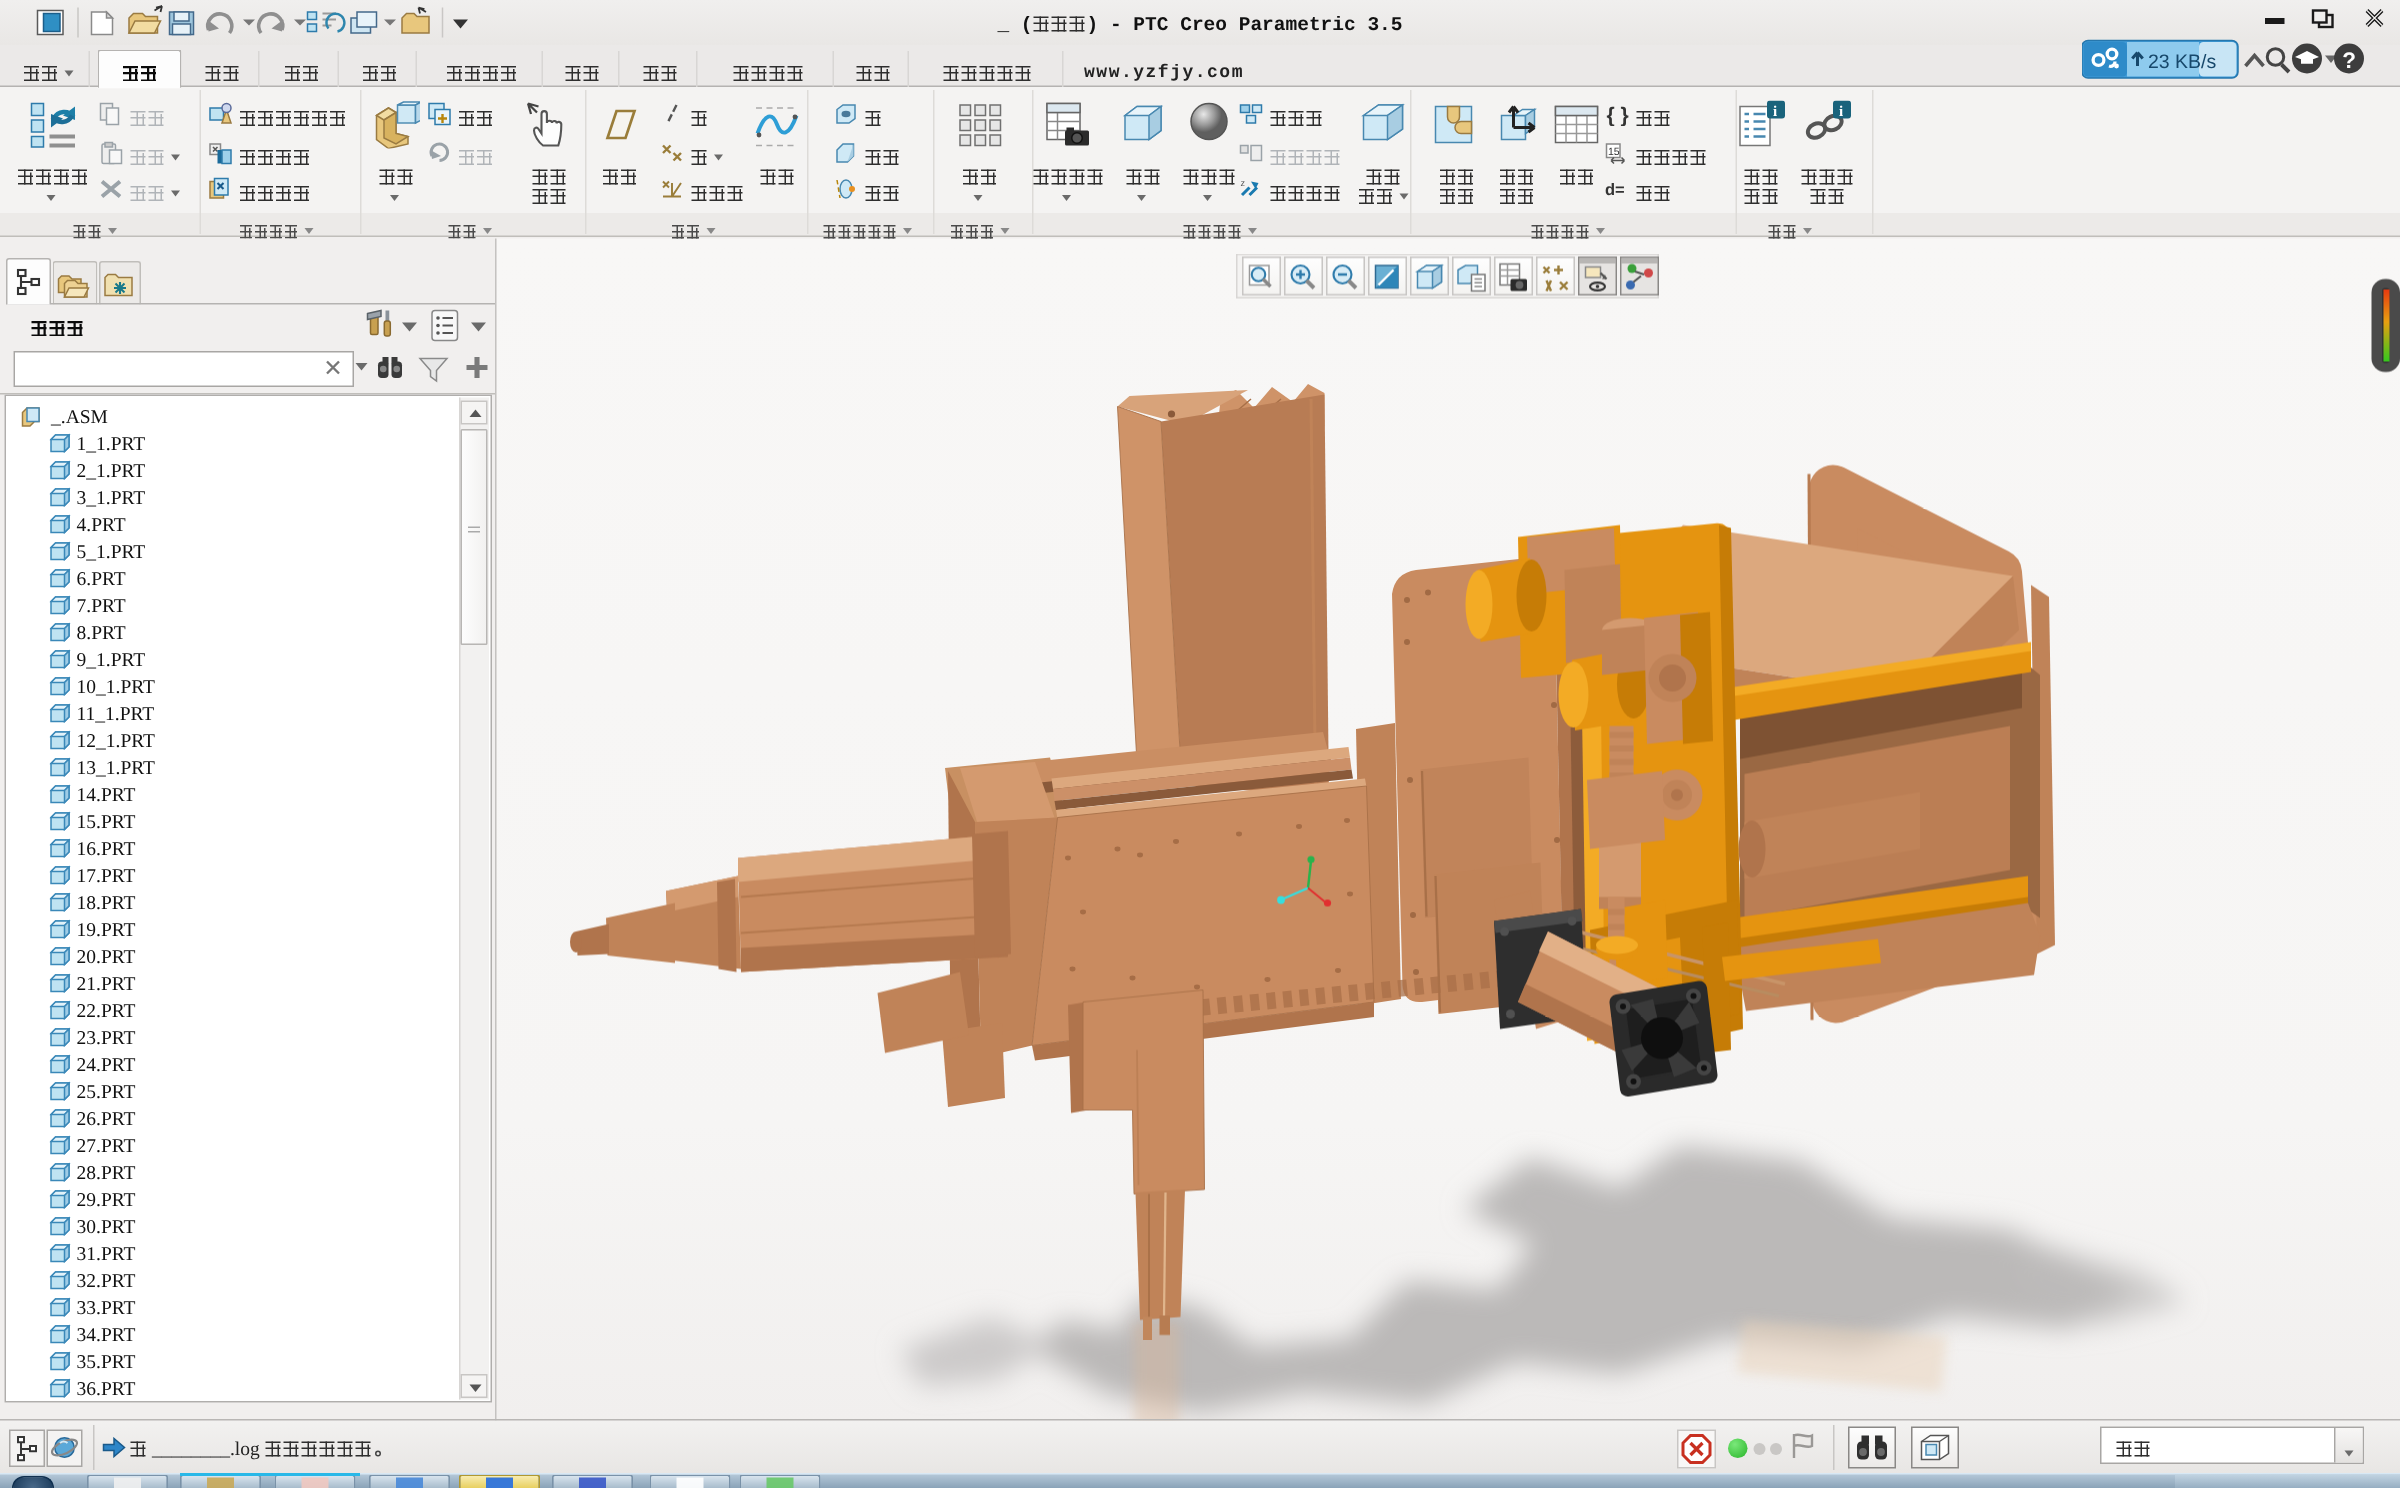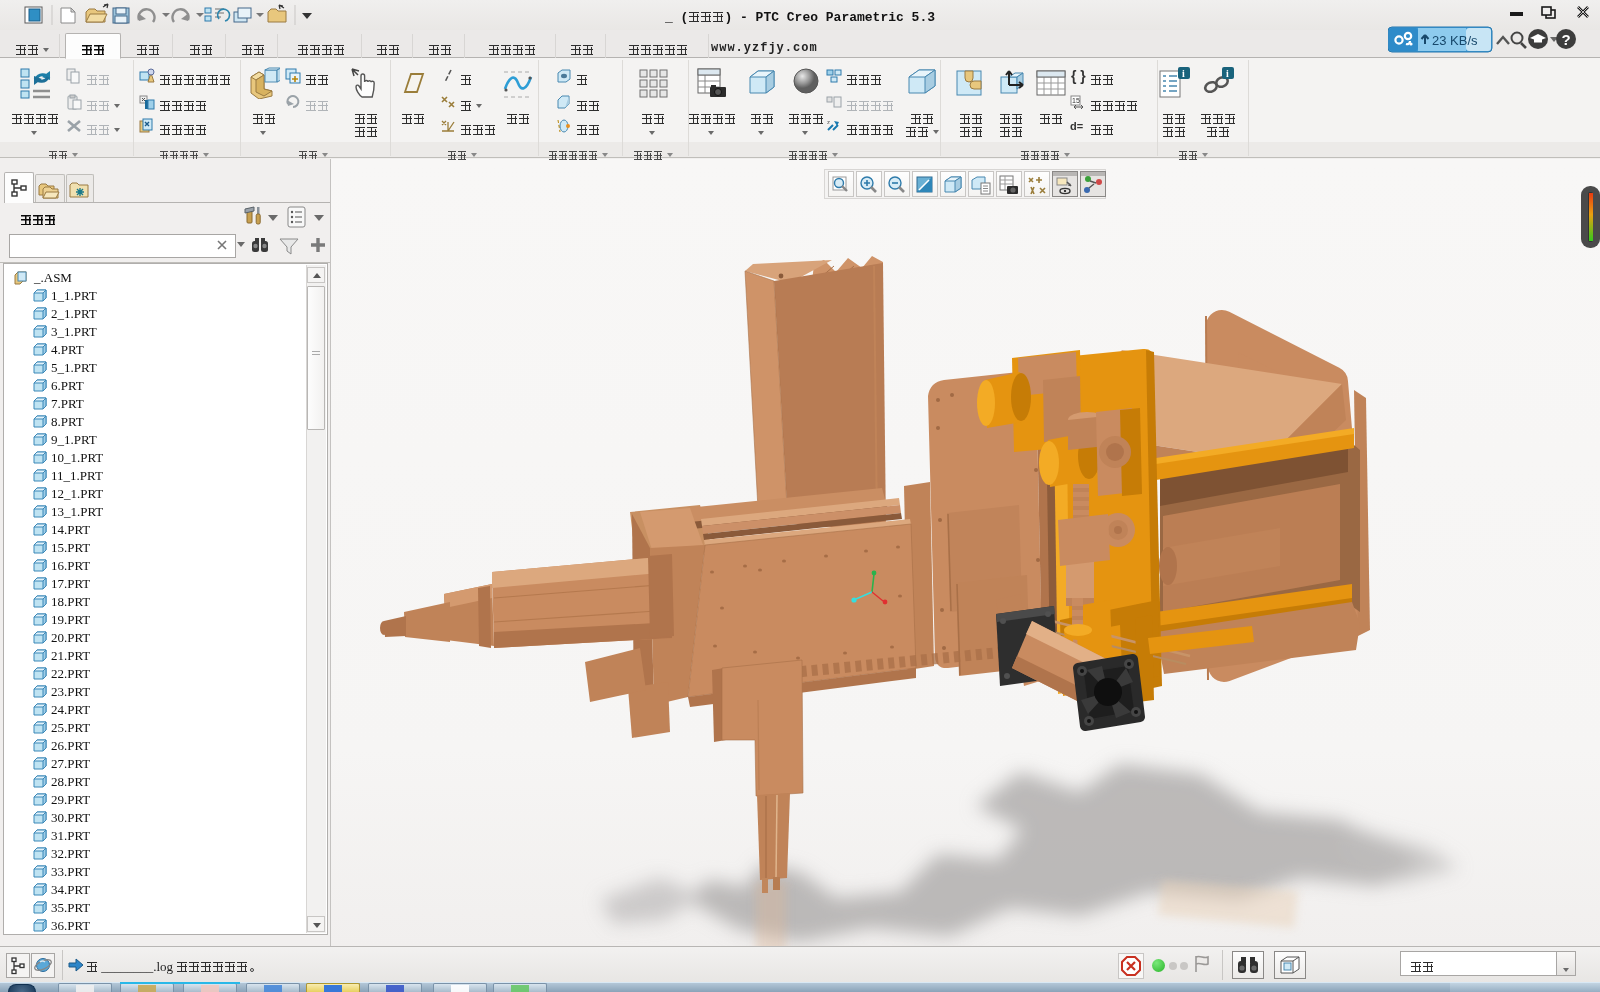--- a/index.html
+++ b/index.html
@@ -262,21 +262,21 @@
 <path d="M219,19 a6,6 0 1 1 6,2" fill="none" stroke="#2e86ad" stroke-width="1.6"></path>
 <rect x="234" y="12" width="13" height="10" fill="#cfe6f2" stroke="#44698a"></rect>
 <rect x="238" y="8" width="13" height="10" fill="#e8f3f9" stroke="#44698a"></rect>
 <path d="M256,13 l4,4 l4,-4 z" fill="#777"></path>
 <path d="M268,12 l3,-3 h5 l2,2 h8 v11 h-18 z" fill="#e8c77d" stroke="#9a7b42"></path>
 <path d="M284,8 l-5,-3 m0,0 l1,4 m-1,-4 l4,1" stroke="#333" fill="none" stroke-width="1.2"></path>
 <line x1="295" y1="5" x2="295" y2="25" stroke="#c9c7c5"></line>
 <path d="M302,13 h10 l-5,6 z" fill="#333"></path>
 </g>
     </svg></div>
-<div class="ab" style="left:640px;top:7px;width:320px;height:18px;text-align:center;white-space:nowrap"><span style="font-family:'Liberation Mono',monospace;font-weight:bold;font-size:13px;color:#111">_ (</span><i class="g"></i><i class="g"></i><i class="g"></i><span style="font-family:'Liberation Mono',monospace;font-weight:bold;font-size:13px;color:#111">) - PTC Creo Parametric 5.3</span></div>
+<div class="ab" style="left:640px;top:7px;width:320px;height:18px;text-align:center;white-space:nowrap"><span style="font-family:'Liberation Mono',monospace;font-weight:bold;font-size:13px;color:#111">_ (</span><i class="g"></i><i class="g"></i><i class="g"></i><span style="font-family:'Liberation Mono',monospace;font-weight:bold;font-size:13px;color:#111">) - PTC Creo Parametric 3.5</span></div>
 <div class="ab" style="left:1508px;top:4px;width:90px;height:20px"><svg width="90" height="20" viewBox="0 0 90 20">
 <rect x="2" y="8" width="13" height="4" fill="#1a1a1a"></rect>
 <rect x="38" y="6" width="9" height="8" fill="none" stroke="#1a1a1a" stroke-width="1.6"></rect>
 <rect x="34" y="3" width="9" height="8" fill="#f0efee" stroke="#1a1a1a" stroke-width="1.6"></rect>
 <path d="M70,3 l10,10 m0,-10 l-10,10" stroke="#1a1a1a" stroke-width="2.6"></path>
 <path d="M70,3 l10,10 m0,-10 l-10,10" stroke="#f0efee" stroke-width="0.8"></path>
 </svg></div>
 <div class="ab" style="left:1388px;top:26px;width:215px;height:28px;z-index:9"><svg width="215" height="28" viewBox="0 0 215 28">
 <rect x="0" y="1" width="104" height="25" rx="4" fill="#3f9bd8" stroke="#2677ad"></rect>
 <rect x="1" y="2" width="29" height="23" rx="3" fill="#2e8bc9"></rect>
@@ -328,21 +328,21 @@
 <div class="ab" style="left:468px;top:34px;width:88px;height:24px;border-right:1px solid #d8d6d4">
     <div style="text-align:center;padding-top:6px"><i class="g"></i><i class="g"></i><i class="g"></i><i class="g"></i></div>
   </div>
 <div class="ab" style="left:558px;top:34px;width:48px;height:24px;border-right:1px solid #d8d6d4">
     <div style="text-align:center;padding-top:6px"><i class="g"></i><i class="g"></i></div>
   </div>
 <div class="ab" style="left:608px;top:34px;width:101px;height:24px;border-right:1px solid #d8d6d4">
     <div style="text-align:center;padding-top:6px"><i class="g"></i><i class="g"></i><i class="g"></i><i class="g"></i><i class="g"></i></div>
   </div>
 <div class="ab" style="left:711px;top:34px;width:130px;height:24px">
-    <div style="padding-top:7px;font-family:'Liberation Mono',monospace;font-weight:bold;font-size:12px;color:#222;letter-spacing:1px">www.yzfjy.com</div>
+    <div style="text-align:center;padding-top:7px;font-family:'Liberation Mono',monospace;font-weight:bold;font-size:12px;color:#222;letter-spacing:1px">www.yzfjy.com</div>
   </div>
 <div class="ab" style="left:0;top:58px;width:1600px;height:84px;background:#f4f3f2"></div>
 <div class="ab" style="left:0;top:142px;width:1600px;height:16px;background:#eceae8;border-bottom:1px solid #c0beba"></div>
 <div class="ab" style="left:133px;top:60px;width:1px;height:96px;background:#dddbd8"></div>
 <div class="ab" style="left:240px;top:60px;width:1px;height:96px;background:#dddbd8"></div>
 <div class="ab" style="left:390px;top:60px;width:1px;height:96px;background:#dddbd8"></div>
 <div class="ab" style="left:538px;top:60px;width:1px;height:96px;background:#dddbd8"></div>
 <div class="ab" style="left:622px;top:60px;width:1px;height:96px;background:#dddbd8"></div>
 <div class="ab" style="left:688px;top:60px;width:1px;height:96px;background:#dddbd8"></div>
 <div class="ab" style="left:940px;top:60px;width:1px;height:96px;background:#dddbd8"></div>

